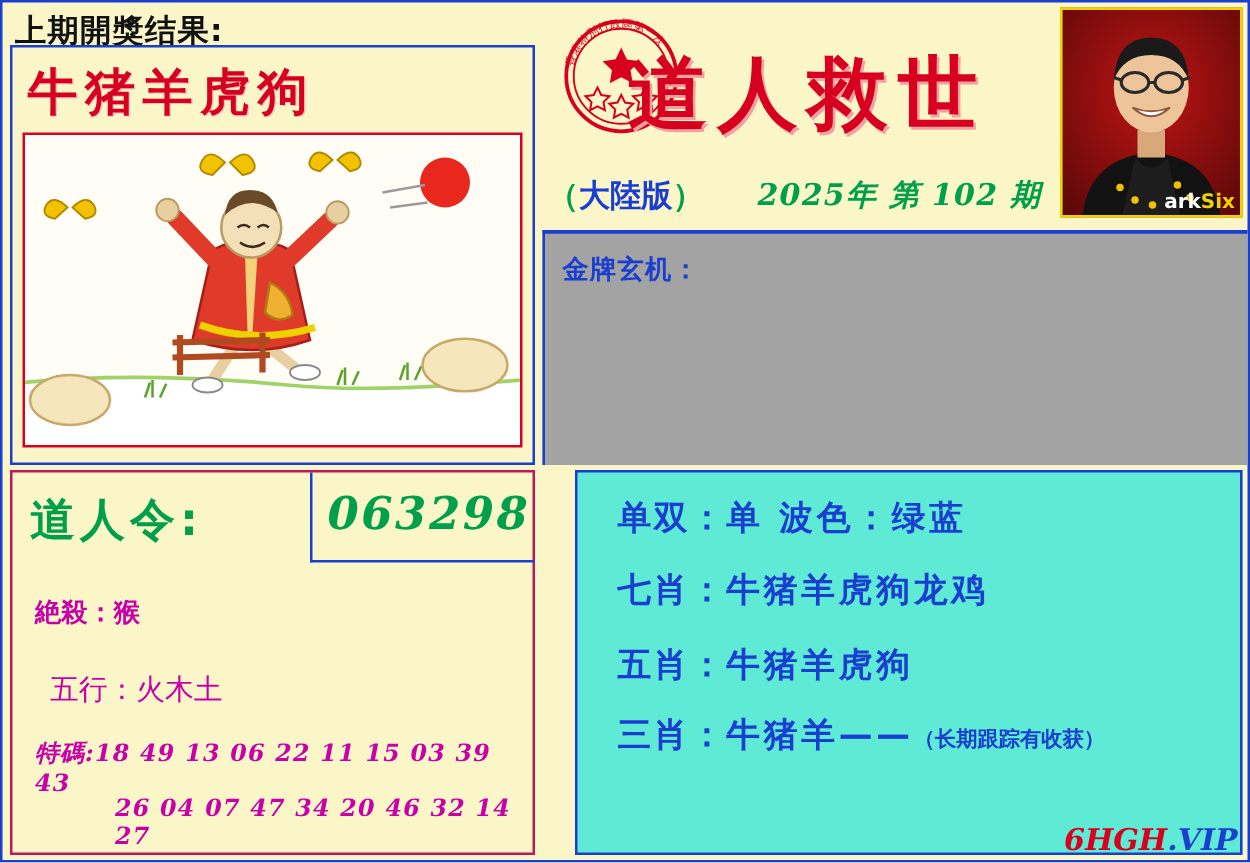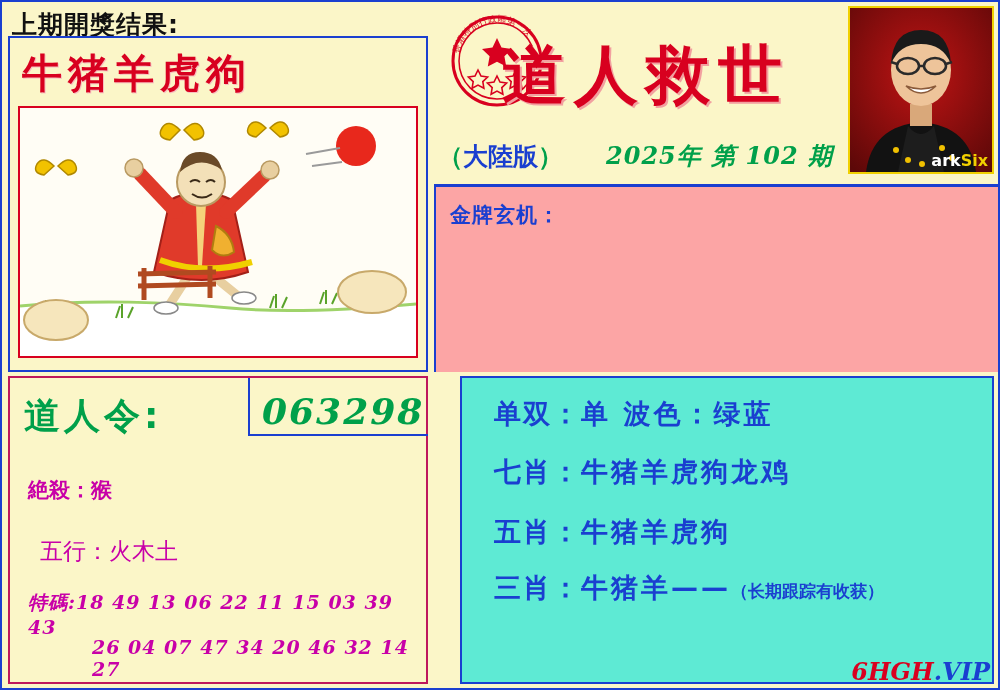--- a/index.html
+++ b/index.html
@@ -92,21 +92,21 @@
     font-weight: bold;
     color: #00a04a;
     letter-spacing: 4px;
     font-family: "DejaVu Sans", sans-serif;
   }
   .ling-num-cell {
     position: absolute;
     left: 238px;
     top: 0px;
     width: 180px;
-    height: 58px;
+    height: 72px;
     border-left: 2px solid #1a3fd0;
     border-bottom: 2px solid #1a3fd0;
     box-sizing: border-box;
   }
   .ling-num {
     position: absolute;
     left: 12px;
     top: 12px;
     font-size: 36px;
     font-weight: bold;
@@ -229,21 +229,21 @@
   
   .goldbox {
     position: absolute;
     left: 432px;
     top: 182px;
     width: 564px;
     height: 188px;
     border-top: 3px solid #1a3fd0;
     border-left: 2px solid #1a3fd0;
     box-sizing: border-box;
-    background: #fca5a5;
+    background: #a3a3a3;
   }
   .gold-label {
     position: absolute;
     left: 14px;
     top: 14px;
     font-size: 21px;
     font-weight: bold;
     color: #1a3fd0;
     letter-spacing: 1px;
     font-family: "DejaVu Sans", sans-serif;

